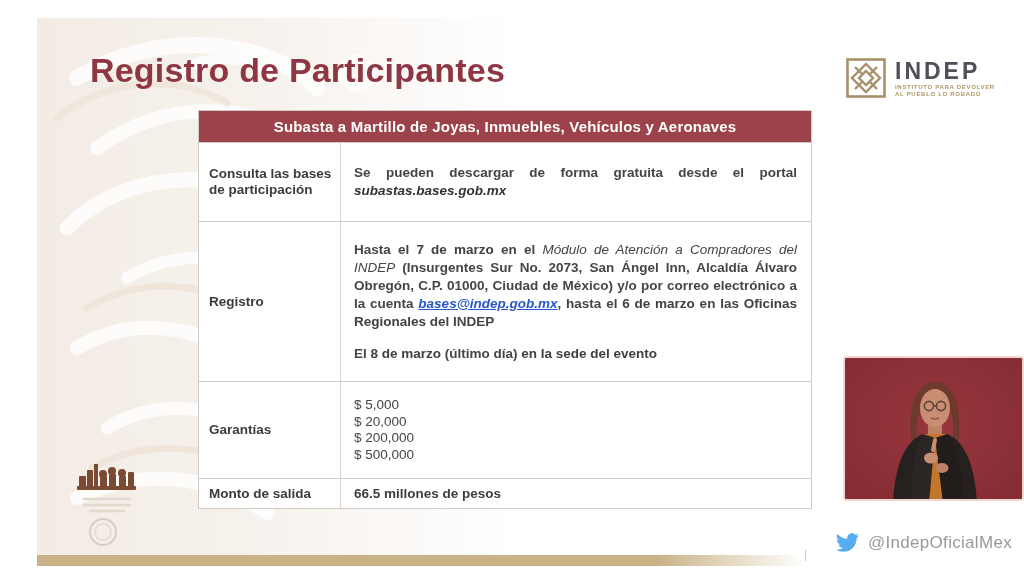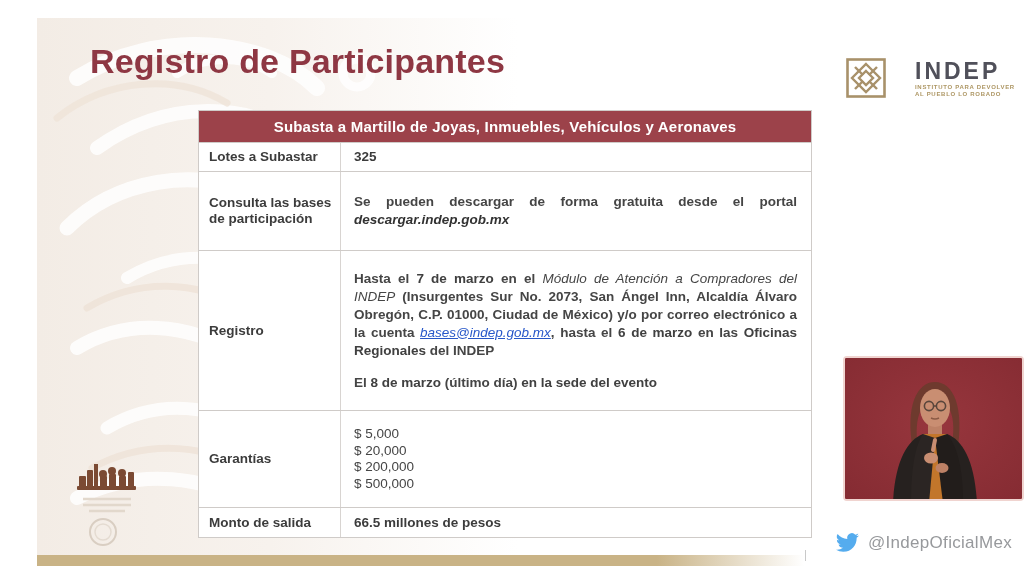--- a/index.html
+++ b/index.html
@@ -8,21 +8,21 @@
     --logo-tan:#A8916A; --logo-text:#50505A;
   }
   *{box-sizing:border-box;margin:0;padding:0}
   body{font-family:"Liberation Sans",sans-serif;background:#fff;}
   .stage{position:relative;width:1024px;height:574px;background:#ffffff;overflow:hidden;}
 
   
   .slide{position:absolute;left:37px;top:18px;width:775px;height:548px;
     background:linear-gradient(90deg,#f3ece5 0%,#f7f2ed 30%,#ffffff 62%);overflow:hidden;}
   .watermark{position:absolute;left:0;top:0;pointer-events:none;}
-  .slide-title{position:absolute;left:53px;top:24px;font-size:34px;font-weight:800;
+  .slide-title{position:absolute;left:53px;top:33px;font-size:34px;font-weight:800;
     color:var(--maroon);letter-spacing:.2px;}
 
   
   .table{position:absolute;left:161px;top:92px;width:614px;background:#fff;
     border:1px solid var(--border-gray);display:flex;flex-direction:column;}
   .thead{height:31px;background:var(--header-red);color:#fff;display:flex;
     align-items:center;justify-content:center;font-weight:700;font-size:15px;letter-spacing:.2px;}
   .trow{display:flex;border-top:1px solid var(--border-gray);}
   .h1{height:29px}.h2{height:79px}.h3{height:160px}.h4{height:97px}.h5{height:30px}
   .tlabel{width:142px;flex:0 0 142px;border-right:1px solid #d8d4d1;display:flex;
@@ -31,30 +31,30 @@
   .tvalue{flex:1;display:flex;flex-direction:column;justify-content:center;
     padding:0 14px 0 13px;font-size:13.5px;color:#454545;line-height:18px;}
   .tvalue.bold{font-weight:700;color:var(--text-dark);}
   .just{text-align:justify;}
   .p2{margin-top:14px;}
   .amounts{line-height:16.5px;}
   .seg-n{font-weight:700}
   .seg-b{font-weight:700;color:#404040}
   .seg-i{font-style:italic}
   .seg-bi{font-weight:700;font-style:italic;white-space:nowrap;color:#333}
-  .seg-link{font-weight:400;font-style:italic;color:var(--link-blue);
+  .seg-link{font-weight:700;font-style:italic;color:var(--link-blue);
     text-decoration:underline;white-space:nowrap;cursor:pointer;}
 
   
   .gold-strip{position:absolute;left:0;bottom:0;width:100%;height:11px;
     background:linear-gradient(90deg,var(--gold) 0%,var(--gold) 80%,rgba(201,179,134,0) 99%);}
   .corner-art{position:absolute;left:38px;top:444px;}
 
   
-  .logo{position:absolute;left:846px;top:58px;display:flex;gap:20px;}
+  .logo{position:absolute;left:846px;top:58px;display:flex;}
   .logo-icon{width:40px;height:40px;}
   .logo-texts{margin-left:9px;display:flex;flex-direction:column;}
   .logo-name{font-size:23px;font-weight:700;color:var(--logo-text);letter-spacing:3px;line-height:26px;}
   .logo-tagline{font-size:6px;color:#AD9663;letter-spacing:.7px;line-height:7px;font-weight:700;}
 
   .video{position:absolute;left:843px;top:356px;width:181px;height:145px;
     background:var(--video-bg);border:2px solid #F0D4D0;border-radius:4px;overflow:hidden;}
 
   .twitter{position:absolute;left:834px;top:531px;display:flex;align-items:center;}
   .twitter-handle{margin-left:7px;font-size:17px;color:#97999C;letter-spacing:.3px;}
@@ -92,29 +92,25 @@
     </svg>
 
     <div class="slide-title">Registro de Participantes</div>
 
     <div class="table">
 
       <div class="thead">
         <span>Subasta a Martillo de Joyas, Inmuebles, Vehículos y Aeronaves</span>
       </div>
 
-      <div class="trow h1">
-        <div class="tlabel">Lotes a Subastar</div>
-        <div class="tvalue bold">325</div>
-      </div>
 
       <div class="trow h2">
         <div class="tlabel">Consulta las bases de participación</div>
         <div class="tvalue">
-          <p class="just"><span class="seg-n">Se pueden descargar de forma gratuita desde el portal </span><span class="seg-bi">descargar.indep.gob.mx</span></p>
+          <p class="just"><span class="seg-n">Se pueden descargar de forma gratuita desde el portal </span><span class="seg-bi">subastas.bases.gob.mx</span></p>
         </div>
       </div>
 
       <div class="trow h3">
         <div class="tlabel">Registro</div>
         <div class="tvalue">
           <p class="just"><span class="seg-n">Hasta el </span><span class="seg-b">7 de marzo</span><span class="seg-n"> en el </span><span class="seg-i">Módulo de Atención a Compradores del INDEP</span><span class="seg-n"> (Insurgentes Sur No. 2073, San Ángel Inn, Alcaldía Álvaro Obregón, C.P. 01000, Ciudad de México) y/o por correo electrónico a la cuenta </span><span class="seg-link">bases@indep.gob.mx</span><span class="seg-n">, hasta el </span><span class="seg-b">6 de marzo</span><span class="seg-n"> en las </span><span class="seg-b">Oficinas Regionales</span><span class="seg-n"> del INDEP</span></p>
           <p class="just p2"><span class="seg-n">El </span><span class="seg-b">8 de marzo</span><span class="seg-n"> (último día) </span><span class="seg-b">en la sede del evento</span></p>
         </div>
       </div>

